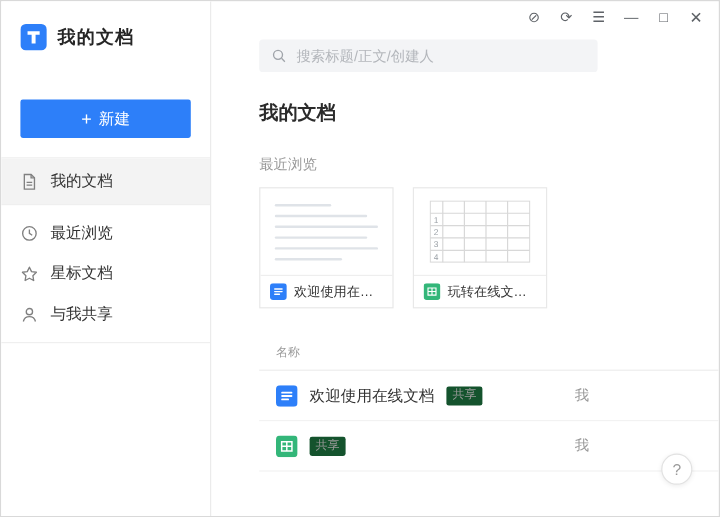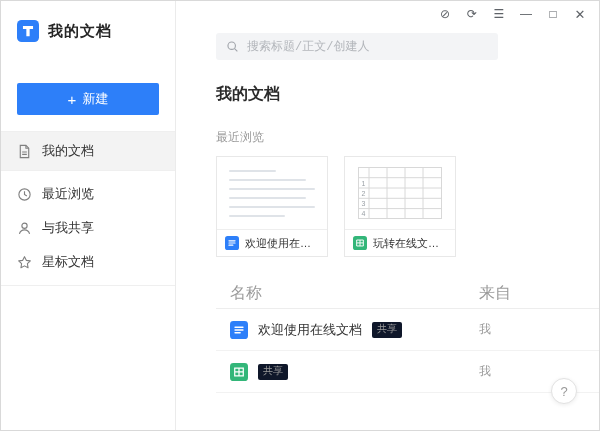--- a/index.html
+++ b/index.html
@@ -42,21 +42,21 @@
   .nav-icon { width:15px; height:15px; color:#808080; flex:none; display:flex; }
   .nav-icon svg { width:100%; height:100%; }
   
   .searchbar {
     margin-top:32px; width:282px; height:27px; background:#f3f4f6;
     border-radius:3px; display:flex; align-items:center; gap:8px; padding:0 10px;
   }
   .searchbar svg { flex:none; }
   .searchbar input {
     flex:1; border:none; background:transparent; outline:none;
-    font-size:12px; color:#333; font-family:Liberation Mono, monospace;
+    font-size:12px; color:#333; font-family:Liberation Sans, sans-serif;
   }
   .searchbar input::placeholder { color:#b3b6bb; }
   
   .page-title { margin-top:24px; font-size:16px; font-weight:700; color:#2b2b2b; }
   .recent-title { margin-top:24px; font-size:12px; color:#9a9a9a; }
   
   .cards { display:flex; gap:16px; margin-top:10px; }
   .card { width:112px; border:1px solid #e8e8e8; background:#fff; cursor:pointer; }
   .card-thumb { height:73px; padding:9px 12px; border-bottom:1px solid #eee;
     display:flex; flex-direction:column; justify-content:center; }
@@ -65,32 +65,32 @@
   .card-footer { height:26px; display:flex; align-items:center; gap:6px; padding:0 8px; }
   .card-footer .fname {
     font-size:11px; color:#333; white-space:nowrap; overflow:hidden; text-overflow:ellipsis;
   }
   .file-icon-sm { width:14px; height:14px; flex:none; }
   .file-icon-md { width:18px; height:18px; flex:none; }
   
   .doc-table { margin-top:22px; margin-right:0; }
   .t-head {
     display:flex; align-items:center; height:30px; padding-left:14px;
-    font-size:16px; color:#9a9a9a; border-bottom:1px solid #ededed;
+    font-size:10px; color:#9a9a9a; border-bottom:1px solid #ededed;
   }
   .col-name { flex:1; }
   .col-from { width:120px; flex:none; }
   .t-row {
     display:flex; align-items:center; height:42px; padding-left:14px;
     border-bottom:1px solid #f2f2f2; cursor:pointer;
   }
   .t-row .col-name { display:flex; align-items:center; gap:10px; font-size:13px; color:#333; }
   .badge {
-    font-size:10px; color:#999; background:#0f172a; border-radius:2px;
-    padding:1px 5px; line-height:1.4;font-family:Liberation Mono, monospace;
+    font-size:10px; color:#999; background:#14532d; border-radius:2px;
+    padding:1px 5px; line-height:1.4;
   }
   .t-row .col-from { font-size:12px; color:#999; }
   
   .help-btn {
     position:absolute; right:22px; bottom:26px; width:26px; height:26px;
     border-radius:50%; border:1px solid #e2e2e2; background:#fff; color:#999;
     font-size:13px; display:flex; align-items:center; justify-content:center;
     box-shadow:0 1px 4px rgba(0,0,0,.08); cursor:pointer;
   }
 </style>
@@ -148,34 +148,34 @@
           <span class="nav-icon">
             <svg viewBox="0 0 16 16" fill="none" stroke="currentColor" stroke-width="1.2">
               <circle cx="8" cy="8" r="6"></circle>
                 <path d="M8 4.5V8l2.5 1.6"></path>
             </svg>
           </span>
           <span>最近浏览</span>
         </div>
         <div class="nav-item">
           <span class="nav-icon">
+            <svg viewBox="0 0 16 16" fill="none" stroke="currentColor" stroke-width="1.2" stroke-linejoin="round">
+              <path d="M8 1.8l1.9 3.9 4.3.6-3.1 3 .7 4.3L8 11.6l-3.8 2 .7-4.3-3.1-3 4.3-.6z"></path>
+            </svg>
+          </span>
+          <span>星标文档</span>
+        </div>
+        <div class="nav-item">
+          <span class="nav-icon">
             <svg viewBox="0 0 16 16" fill="none" stroke="currentColor" stroke-width="1.2">
               <circle cx="8" cy="5" r="2.8"></circle>
                 <path d="M2.6 13.8c.7-3 2.7-4.4 5.4-4.4s4.7 1.4 5.4 4.4"></path>
             </svg>
           </span>
           <span>与我共享</span>
-        </div>
-        <div class="nav-item">
-          <span class="nav-icon">
-            <svg viewBox="0 0 16 16" fill="none" stroke="currentColor" stroke-width="1.2" stroke-linejoin="round">
-              <path d="M8 1.8l1.9 3.9 4.3.6-3.1 3 .7 4.3L8 11.6l-3.8 2 .7-4.3-3.1-3 4.3-.6z"></path>
-            </svg>
-          </span>
-          <span>星标文档</span>
         </div>
       </nav>
 
       <div class="sb-divider"></div>
 
     </aside>
 
     <main class="main">
 
       <div class="searchbar">
@@ -233,21 +233,20 @@
               </svg>
             </span>
             <span class="fname">玩转在线文档一...</span>
           </div>
         </div>
       </div>
 
       <div class="doc-table">
         <div class="t-head">
           <span class="col-name">名称</span>
-          <span class="col-from">来自</span>
         </div>
 
         <div class="t-row">
           <span class="col-name">
             <span class="file-icon-md">
               <svg viewBox="0 0 16 16" width="18" height="18">
                 <rect width="16" height="16" rx="3" fill="#2d7ff9"></rect>
                 <path d="M4.5 5.5h7M4.5 8h7M4.5 10.5h4.5" stroke="#fff" stroke-width="1.3" stroke-linecap="round"></path>
               </svg>
             </span>

